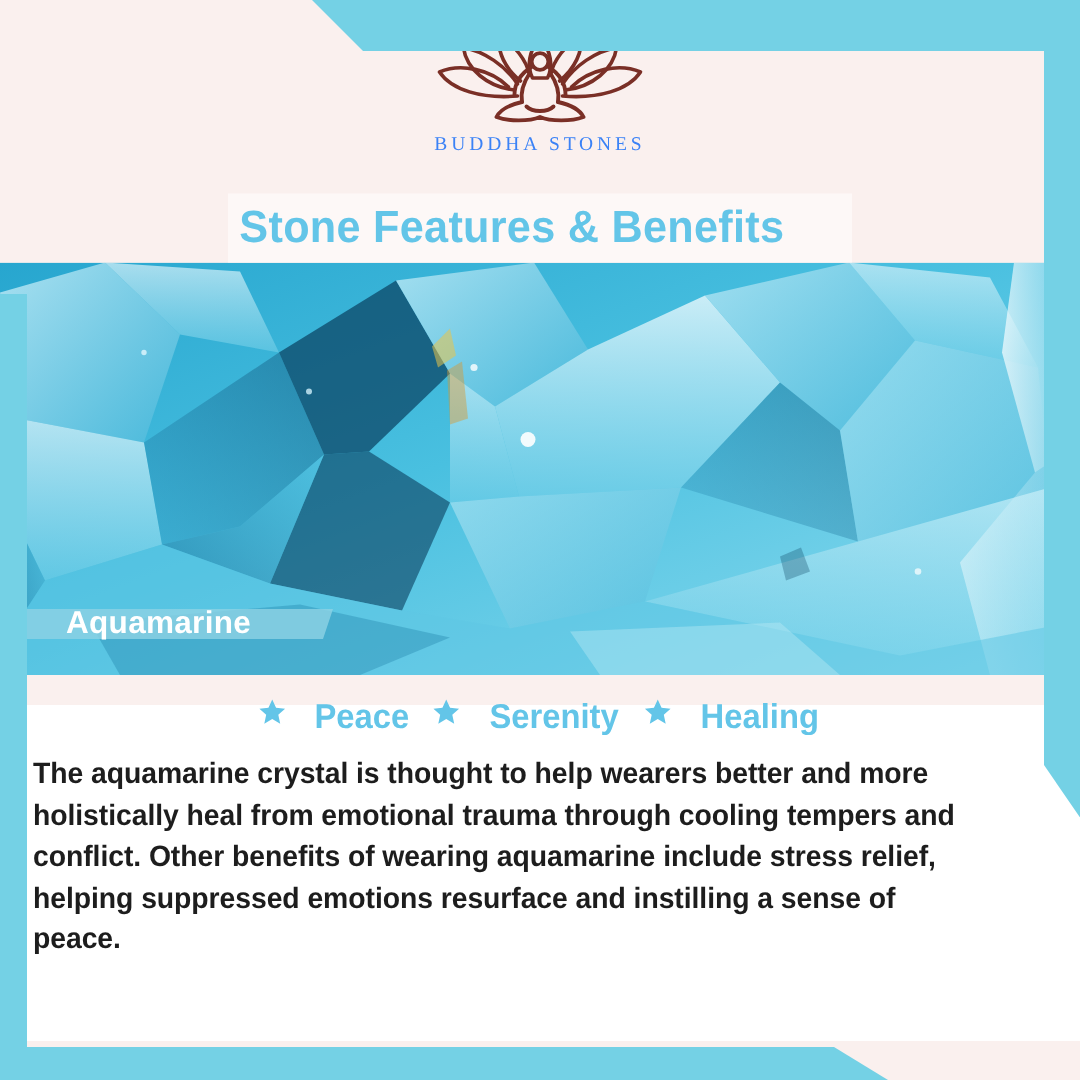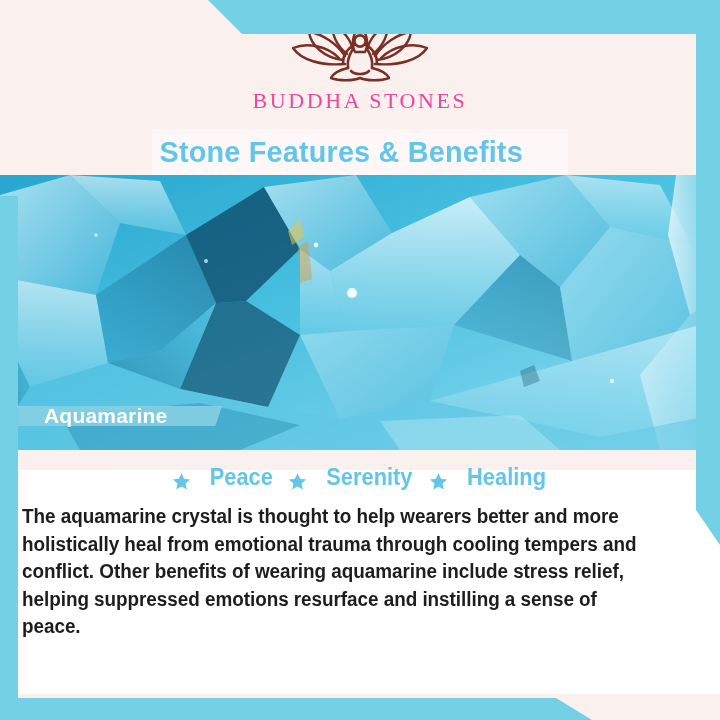--- a/index.html
+++ b/index.html
@@ -87,23 +87,23 @@
     padding-top: 18px;
   }
   .logo-mark {
     width: 150px;
     height: 66px;
     display: block;
   }
   .logo-word {
     margin-top: 4px;
     font-family: "Liberation Serif", serif;
-    font-size: 22px;
+    font-size: 13px;
     letter-spacing: 2.6px;
-    color: #ec4899;
+    color: #3b82f6;
     font-weight: 400;
   }
 
   
   .title-band {
     position: absolute;
     top: 129px; left: 152px;
     width: 416px; height: 46px;
     background: #fdf8f7;
     display: flex;
@@ -157,21 +157,21 @@
     left: 0; top: 460px;
     width: 720px; height: 34px;
     display: flex;
     align-items: center;
     justify-content: center;
     gap: 14px;
     z-index: 5;
   }
   .benefit {
     display: flex;
-    align-items: flex-end;
+    align-items: flex-start;
     gap: 17px;
   }
   .star-icon {
     width: 19px; height: 19px;
     display: block;
     margin-top: 1px;
   }
   .benefit-label {
     font-family: "Liberation Sans Narrow", "Liberation Sans", sans-serif;
     font-weight: 700;

